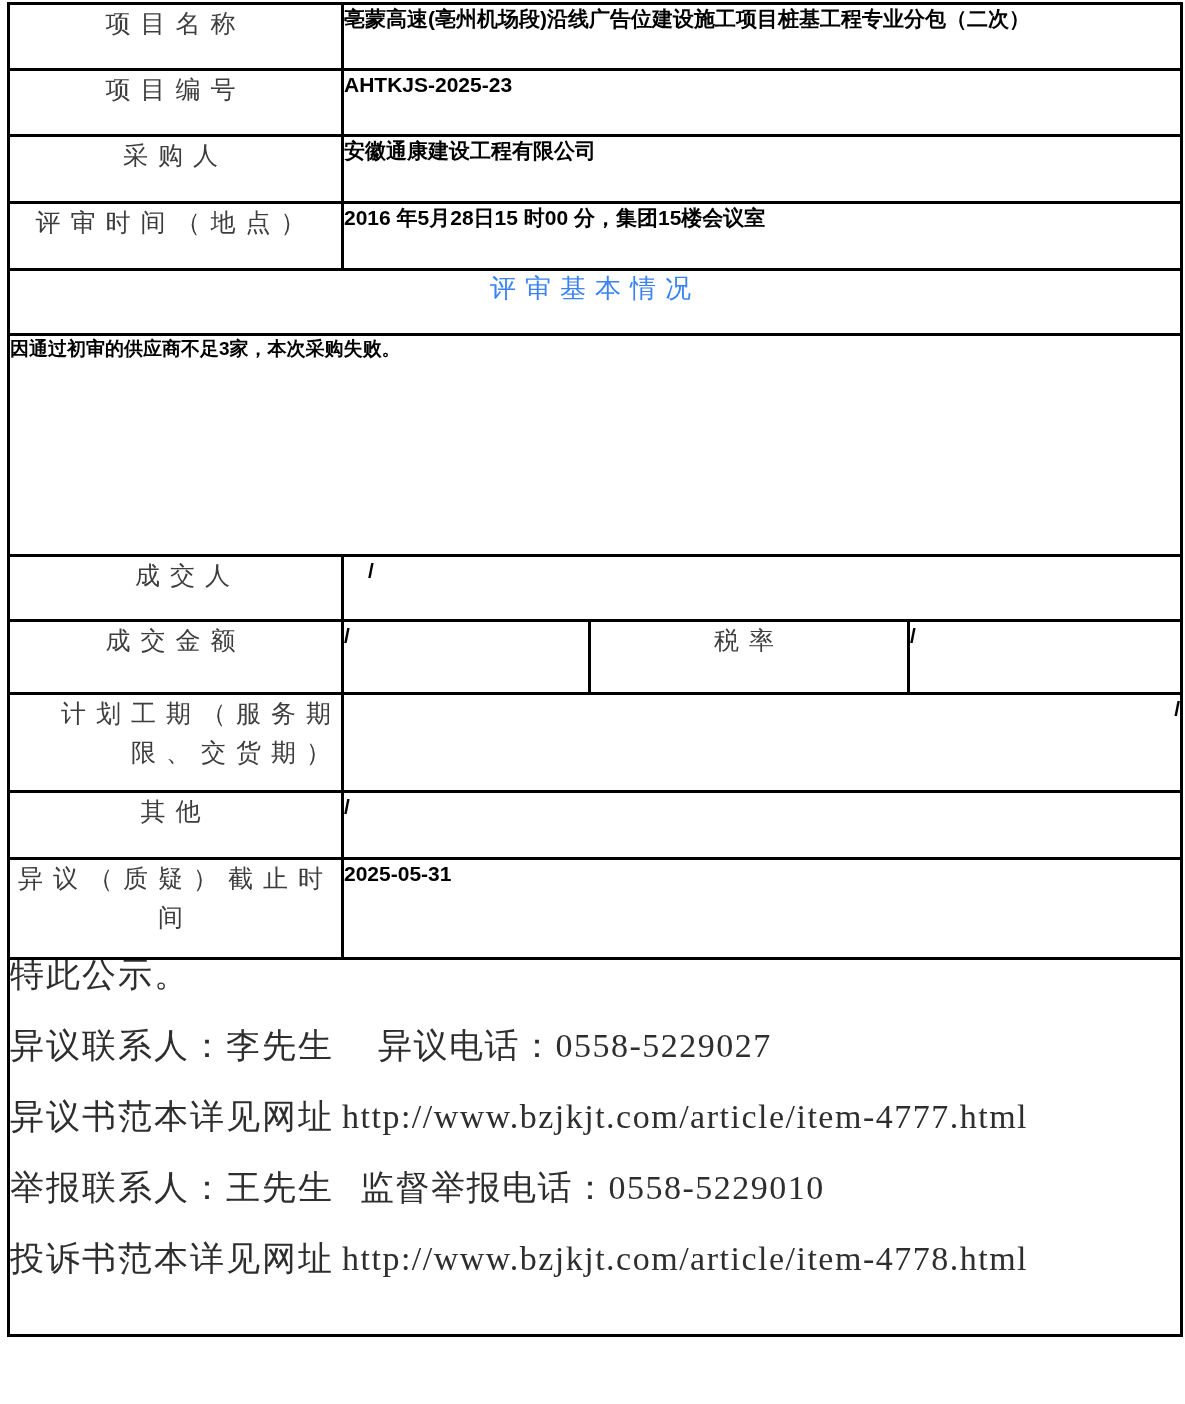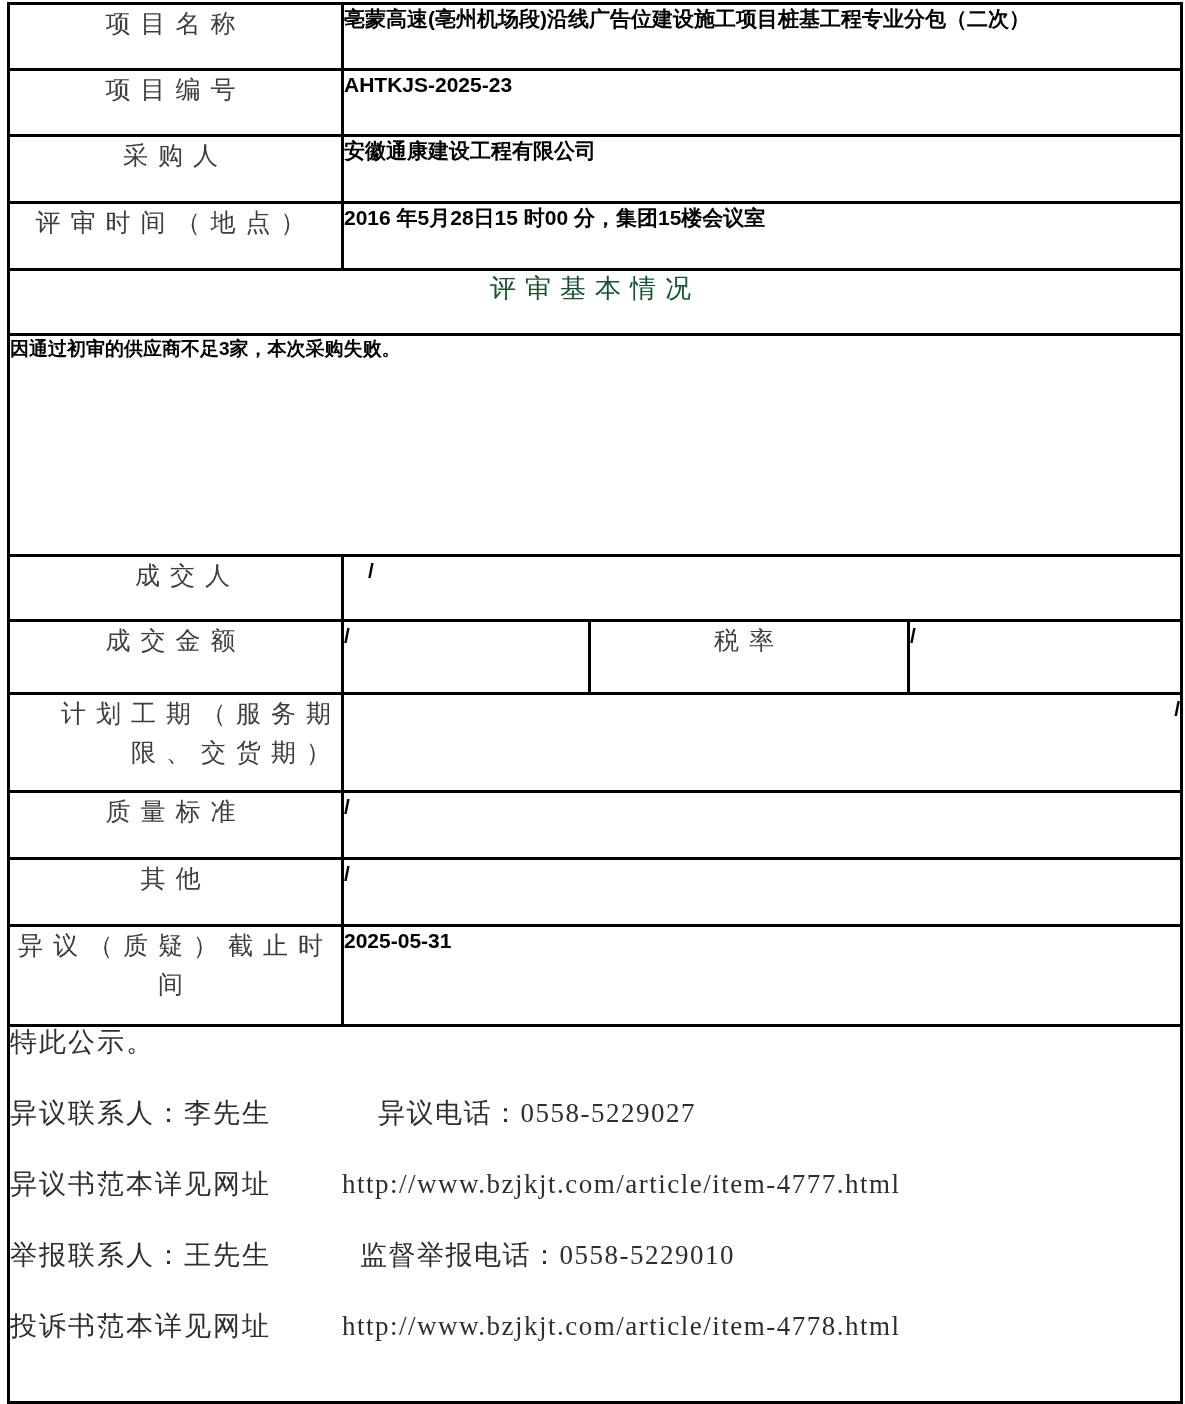--- a/index.html
+++ b/index.html
@@ -42,36 +42,36 @@
     font-size: 21px;
     font-weight: 700;
     text-align: left;
     vertical-align: top;
     padding: 7px 10px 4px 10px;
     line-height: 1.35;
   }
   td.section-header-cell {
     font-family: "Liberation Serif", "DejaVu Serif", serif;
     font-size: 26px;
-    color: #14532d;
+    color: #3b82f6;
     text-align: center;
     vertical-align: middle;
     letter-spacing: 9px;
     padding: 2px 0 14px 0;
   }
   td.body-cell {
     font-size: 19px;
     font-weight: 700;
     vertical-align: top;
     padding: 6px 10px;
     line-height: 1.35;
   }
   td.footer-cell {
     font-family: "Liberation Serif", "DejaVu Serif", serif;
-    font-size: 27px;
+    font-size: 34px;
     color: #2e2e2e;
     vertical-align: top;
     padding: 28px 16px 20px 16px;
     letter-spacing: 2px;
   }
   .footer-cell p { margin: 0; line-height: 30px; }
   .footer-cell p.fline { margin-top: 41px; }
   .fleft { display: inline-block; min-width: 332px; }
   .gap-lg { margin-left: 36px; }
   .gap-md { margin-left: 18px; }
@@ -138,24 +138,20 @@
     <td class="label-cell">税率</td>
     <td class="value-cell">/</td>
   </tr>
 
   <tr class="r-period">
     <td class="label-cell">计划工期（服务期
 限、交货期）</td>
     <td class="value-cell" colspan="3">/</td>
   </tr>
 
-  <tr class="r-std2">
-    <td class="label-cell">质量标准</td>
-    <td class="value-cell" colspan="3">/</td>
-  </tr>
 
   <tr class="r-std2">
     <td class="label-cell">其他</td>
     <td class="value-cell" colspan="3">/</td>
   </tr>
 
   <tr class="r-dead">
     <td class="label-cell">异议（质疑）截止时
 间</td>
     <td class="value-cell" colspan="3">2025-05-31</td>

